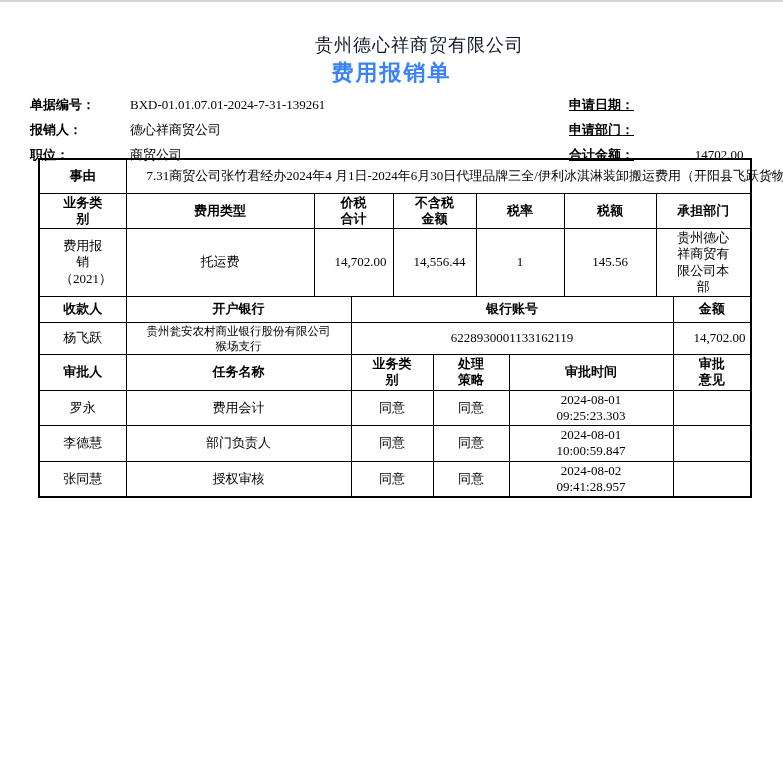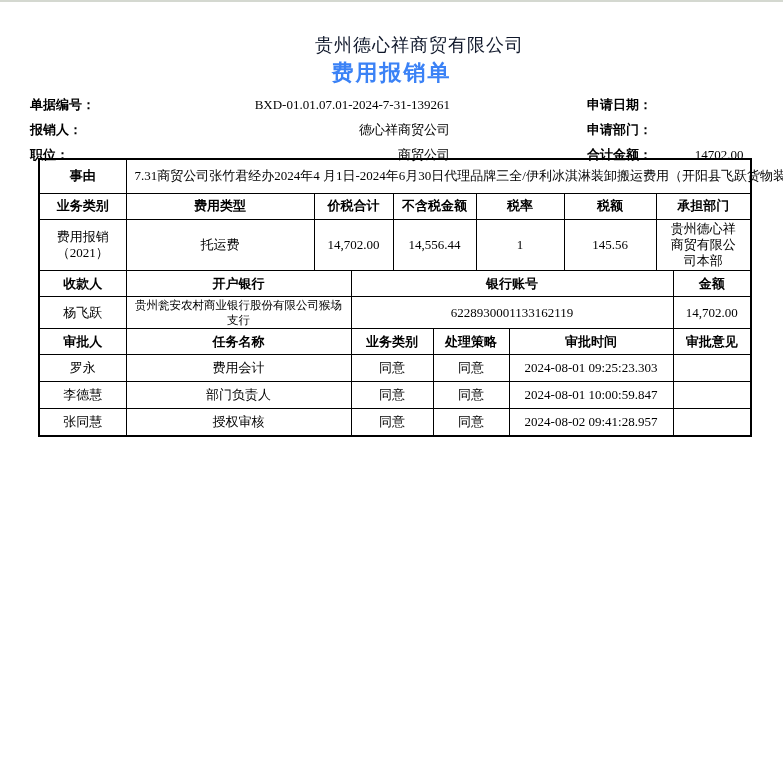--- a/index.html
+++ b/index.html
@@ -15,31 +15,31 @@
     font-size:18px; letter-spacing:1px; color:#0f172a;margin-left:28px;
   }
   .form-title {
     position:absolute; top:58px; left:0; width:100%; text-align:center;
     font-size:22px; font-weight:bold; letter-spacing:2px; color:#3b82f6;
   }
 
   .hf { position:absolute; font-size:13px; }
   .hf .row { height:25px; line-height:25px; min-height:25px; }
   .labels-left  { left:30px;  top:92px; width:90px; font-weight:bold; }
-  .values-left  { left:130px; top:92px; width:320px; text-align:right; }
-  .labels-right { left:587px; top:92px; width:95px; text-align:left; font-weight:bold; }
+  .values-left  { left:130px; top:92px; width:320px; text-align:left; }
+  .labels-right { left:554px; top:92px; width:95px; text-align:center; font-weight:bold;text-decoration:underline; }
   .values-right { left:664px; top:92px; width:110px; text-align:center; }
 
   table.doc {
     position:absolute; left:38px; top:158px; width:712px;
     border-collapse:collapse; table-layout:fixed;
     border:2px solid #000; font-size:13px;
   }
   table.doc td {
-    border:1px solid #000; padding:1px 8px; text-align:center;
+    border:1px solid #000; padding:1px 20px; text-align:center;
     vertical-align:middle; line-height:1.25; overflow:visible;
   }
   td.hd { font-weight:bold; }
   td.num { text-align:right; padding-right:5px; }
   td.reason-cell { text-align:left; padding:1px 3px; }
   .reason-inner { white-space:nowrap; }
   td.category-cell { text-align:left; padding:1px 2px; }
   td.dept-cell { padding:1px 1px; }
   td.bank-cell { font-size:11.5px; padding:1px 0;margin-top:14px; }
 </style>

